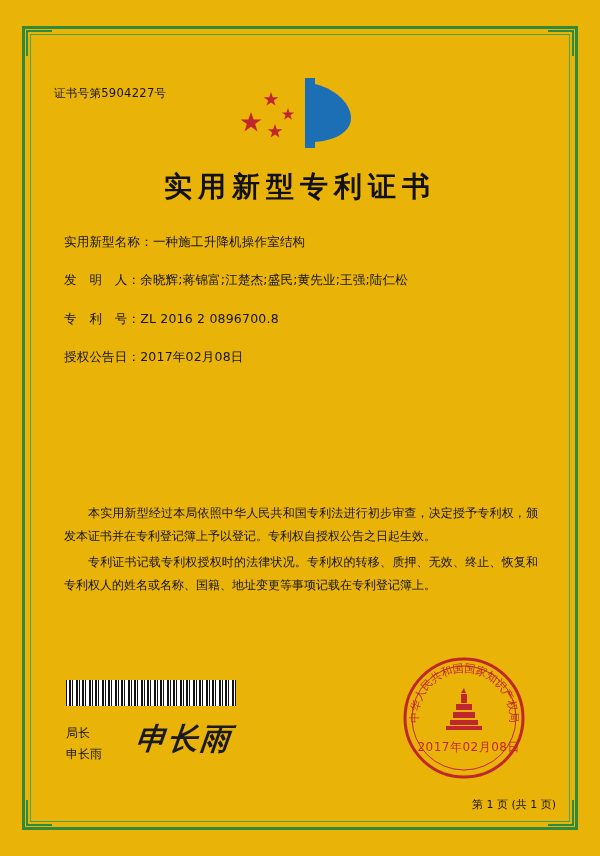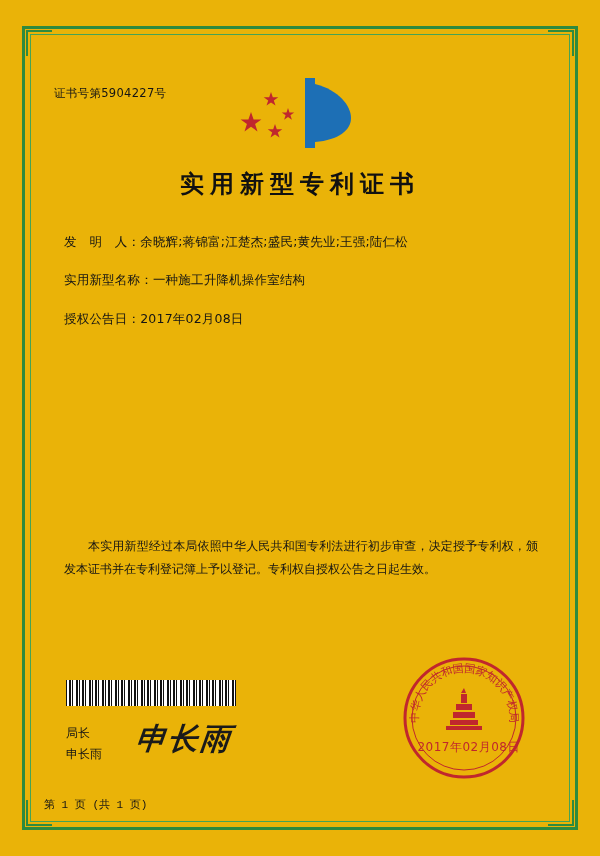--- a/index.html
+++ b/index.html
@@ -88,21 +88,21 @@
     height: 94px;
   }
 
   .title {
     position: absolute;
     left: 0;
     right: 0;
     top: 118px;
     text-align: center;
     font-family: "DejaVu Serif", "Liberation Serif", serif;
-    font-size: 24px;
+    font-size: 28px;
     font-weight: bold;
     letter-spacing: 6px;
     color: #111;
   }
 
   
   .fields {
     position: absolute;
     left: 20px;
     right: 14px;
@@ -127,21 +127,20 @@
   
   .paras {
     position: absolute;
     left: 20px;
     right: 18px;
     top: 452px;
     font-size: 12px;
     line-height: 1.95;
     text-align: justify;
     color: #141414;
-    margin-top: 33px;
   }
   .para {
     text-indent: 2em;
     margin: 0 0 2px 0;
   }
 
   
   .barcode {
     position: absolute;
     left: 22px;
@@ -193,24 +192,23 @@
     font-size: 12px;
     color: #c0272d;
     letter-spacing: 0.5px;
   }
 
   .page-foot {
     position: absolute;
     left: 0;
     right: 0;
     bottom: -2px;
-    text-align: left;
+    text-align: right;
     font-size: 11px;
     color: #141414;
-    font-family: Liberation Mono, monospace;
   }
 </style>
 </head>
 <body>
 
 <div class="page">
 
   <div class="border-outer"></div>
   <div class="border-inner"></div>
   <div class="corner tl"></div>
@@ -235,32 +233,36 @@
           <path d="M80,14 C104,20 116,36 116,48 C116,60 104,70 80,72 Z"></path>
         </g>
       </svg>
     </div>
 
 
     <div class="title">实用新型专利证书</div>
 
     <div class="fields">
       <div class="field-row">
+        <span class="field-label">实用新型名称：</span><span class="field-value">一种施工升降机操作室结构</span>
+      </div>
+      <div class="field-row">
         <span class="field-label">发　明　人：</span><span class="field-value">余晓辉;蒋锦富;江楚杰;盛民;黄先业;王强;陆仁松</span>
       </div>
       <div class="field-row">
-        <span class="field-label">实用新型名称：</span><span class="field-value">一种施工升降机操作室结构</span>
+        <span class="field-label">专　利　号：</span><span class="field-value">ZL 2016 2 0896700.8</span>
       </div>
       <div class="field-row">
         <span class="field-label">授权公告日：</span><span class="field-value">2017年02月08日</span>
       </div>
     </div>
 
     <div class="paras">
       <p class="para">本实用新型经过本局依照中华人民共和国专利法进行初步审查，决定授予专利权，颁发本证书并在专利登记簿上予以登记。专利权自授权公告之日起生效。</p>
+      <p class="para">专利证书记载专利权授权时的法律状况。专利权的转移、质押、无效、终止、恢复和专利权人的姓名或名称、国籍、地址变更等事项记载在专利登记簿上。</p>
     </div>
 
     <div class="barcode"></div>
 
     <div class="sign-block">
       <div>局长</div>
       <div>申长雨</div>
     </div>
     <div class="sign-name-hand">申长雨</div>
 

